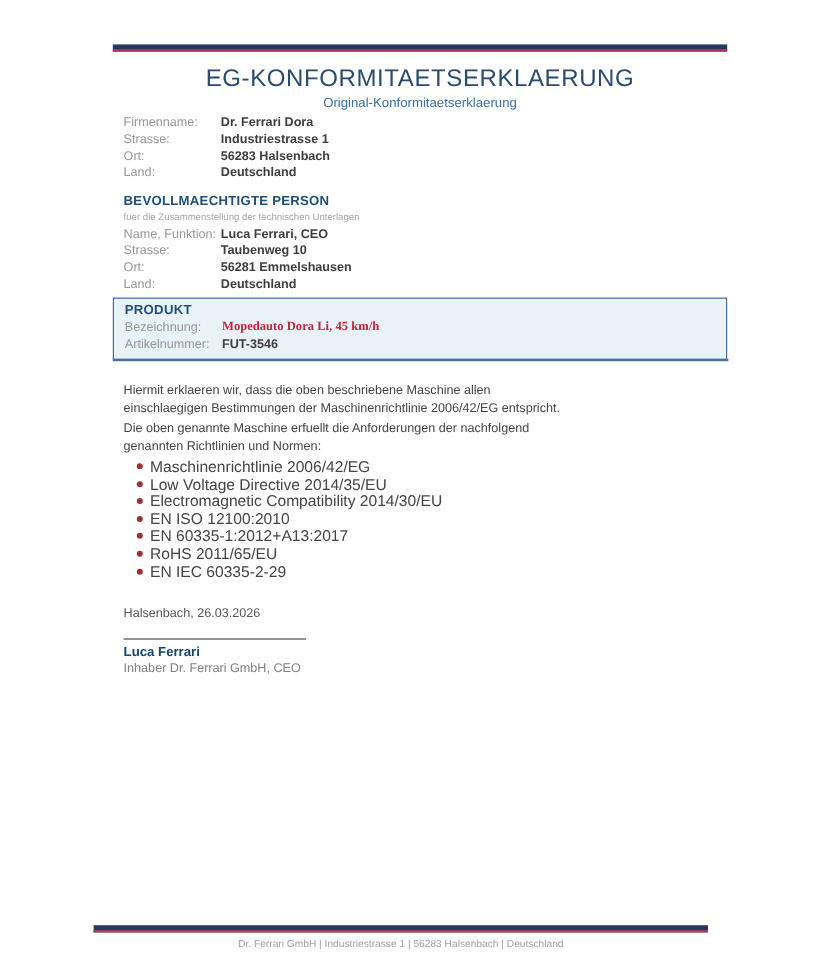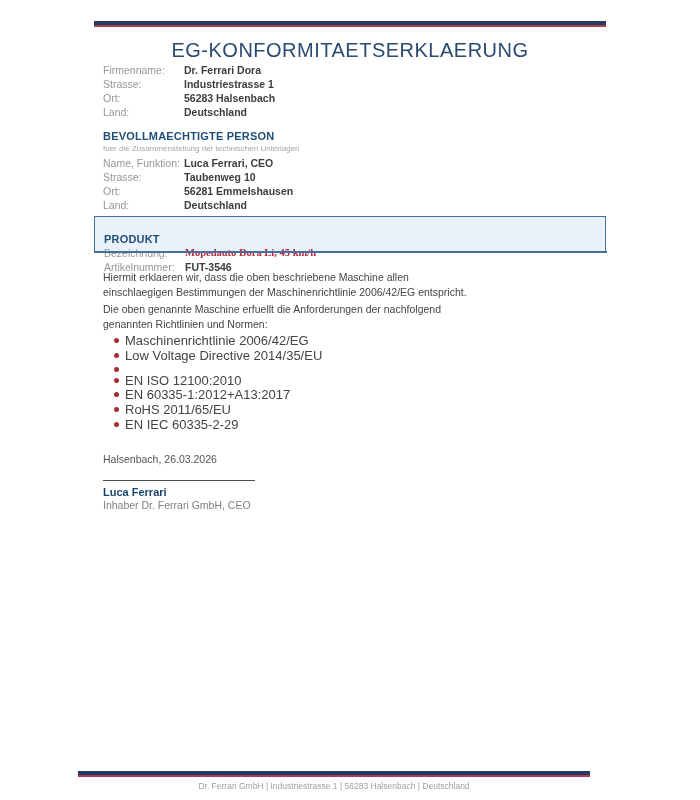--- a/index.html
+++ b/index.html
@@ -7,21 +7,21 @@
     position: relative;
     width: 700px;
     height: 800px;
     background: #ffffff;
     font-family: "Liberation Sans", sans-serif;
     overflow: hidden;
   }
   .content {
     position: absolute;
     left: 94px;
-    top: 0;
+    top: 16px;
     width: 512px;
   }
   .rule {
     height: 4px;
     background: #253a5e;
     border-bottom: 2px solid #b13a55;
   }
   .rule-top { margin-top: 21px; }
   .doc-title {
     margin-top: 12px;
@@ -70,24 +70,24 @@
   }
   .field-value {
     font-weight: bold;
     color: #3d3d3d;
   }
   .field-value.red { color: #c02438; font-family: Liberation Serif, serif; }
   .product-box {
     box-sizing: border-box;
     position: relative;
     margin-top: 4px;
-    height: 36px;
+    height: 52px;
     background: #e9f1f9;
     border: 1.5px solid #41719c;
-    padding: 16px 0 0 0;
+    padding: 4px 0 0 0;
     overflow: visible;
   }
   .product-box::after {
     content: "";
     position: absolute;
     left: -1.5px;
     right: -1.5px;
     bottom: -1.5px;
     height: 1.5px;
     background: #41719c;
@@ -164,20 +164,21 @@
 </style>
 </head>
 <body>
 
 <div class="page">
   <div class="content">
 
     <div class="rule rule-top"></div>
 
     <div class="doc-title">EG-KONFORMITAETSERKLAERUNG</div>
+    <div class="doc-subtitle">Original-Konformitaetserklaerung</div>
 
     <div class="fields">
       <div class="field-row">
         <span class="field-label">Firmenname:</span>
         <span class="field-value">Dr. Ferrari Dora</span>
       </div>
       <div class="field-row">
         <span class="field-label">Strasse:</span>
         <span class="field-value">Industriestrasse 1</span>
       </div>
@@ -233,20 +234,21 @@
       <div class="standard-item">
         <span class="bullet-dot"></span>
         <span>Maschinenrichtlinie 2006/42/EG</span>
       </div>
       <div class="standard-item">
         <span class="bullet-dot"></span>
         <span>Low Voltage Directive 2014/35/EU</span>
       </div>
       <div class="standard-item">
         <span class="bullet-dot"></span>
+        <span>Electromagnetic Compatibility 2014/30/EU</span>
       </div>
       <div class="standard-item">
         <span class="bullet-dot"></span>
         <span>EN ISO 12100:2010</span>
       </div>
       <div class="standard-item">
         <span class="bullet-dot"></span>
         <span>EN 60335-1:2012+A13:2017</span>
       </div>
       <div class="standard-item">

